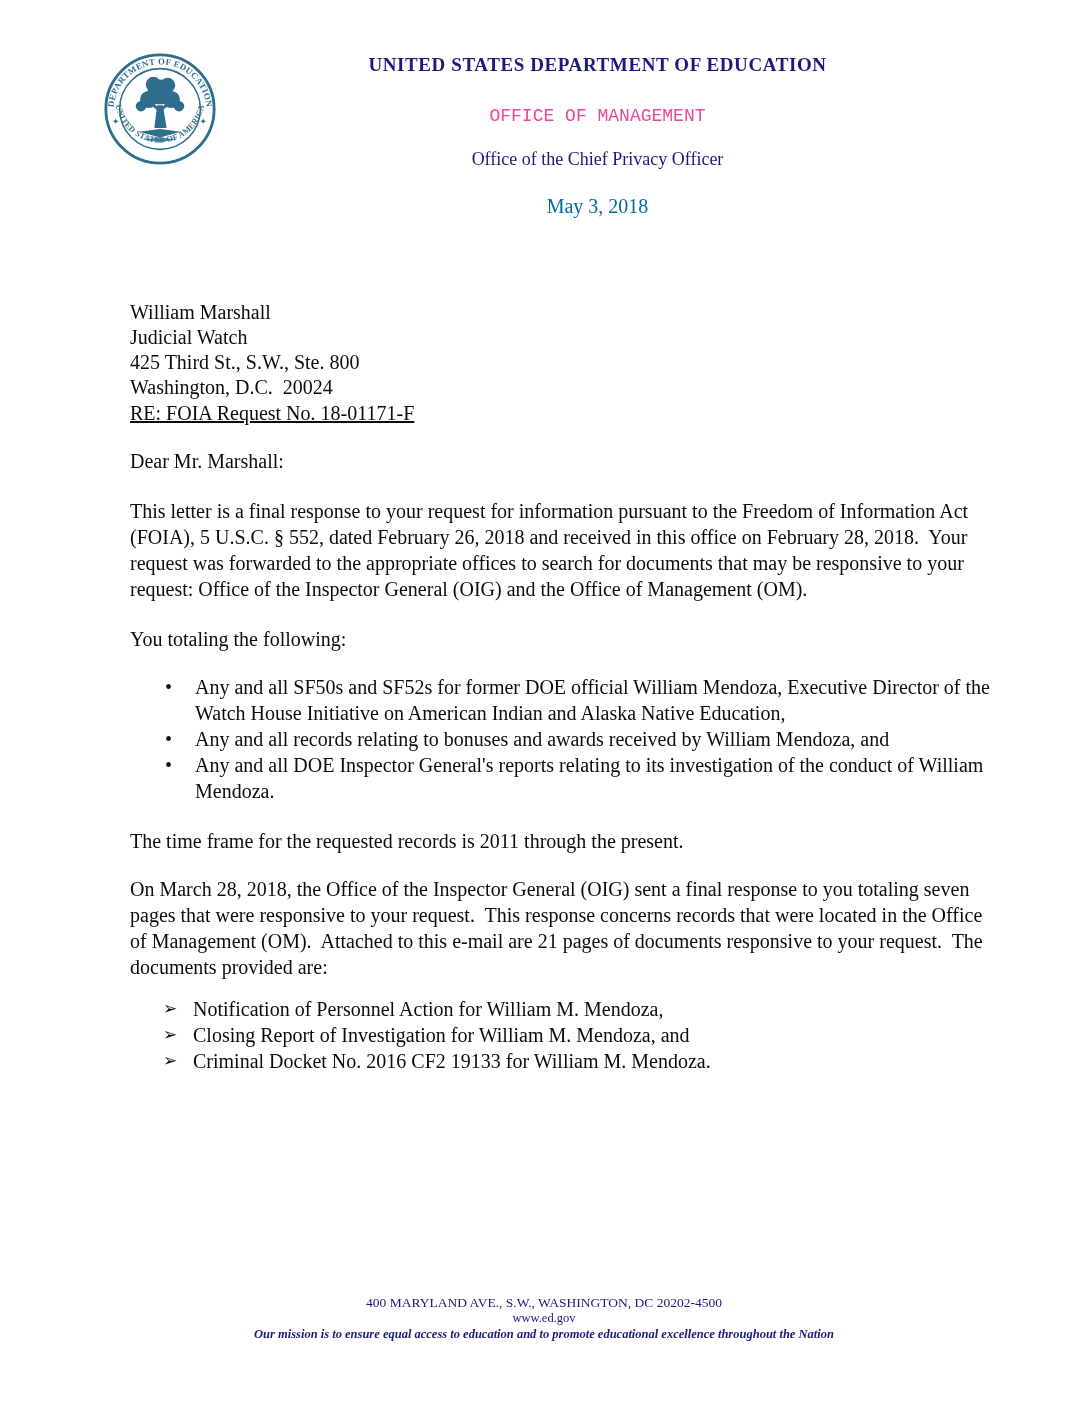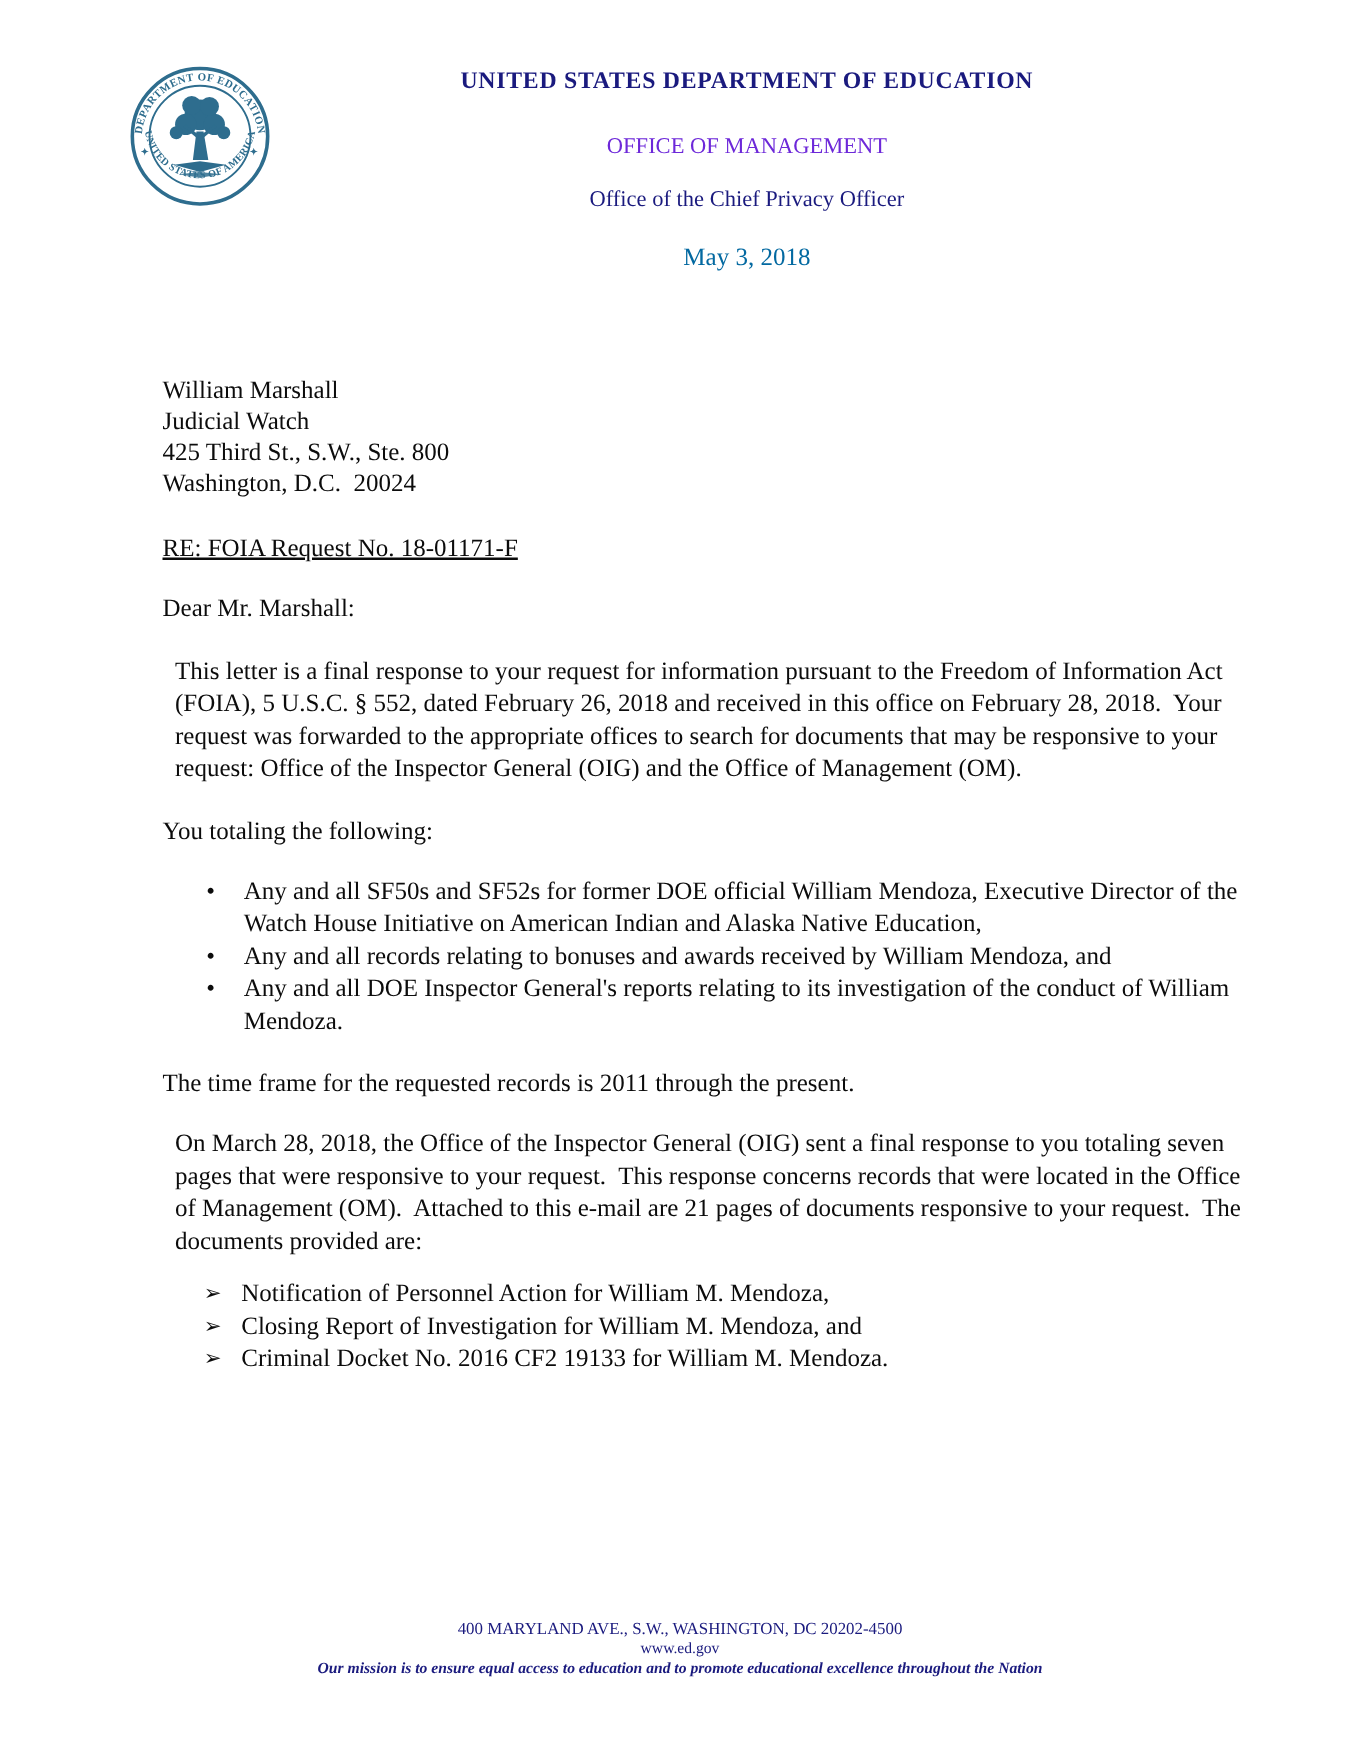--- a/index.html
+++ b/index.html
@@ -16,31 +16,31 @@
 
   
   .letterhead{position:relative;margin:52px 0 0 0;min-height:177px;}
   .seal{position:absolute;left:103px;top:0;width:114px;height:114px;}
   .seal svg{display:block;width:100%;height:100%;}
   .letterhead-text{margin-left:210px;width:775px;text-align:center;}
   .agency{
     color:#1a1a7e;font-weight:bold;font-size:19px;line-height:26px;
     letter-spacing:0.6px;margin-bottom:25px;
   }
-  .office{color:#6d28d9;font-size:18px;line-height:26px;margin-bottom:17px;}
+  .office{color:#ec4899;font-size:18px;line-height:26px;margin-bottom:17px;font-family:Liberation Mono, monospace;}
   .suboffice{color:#1a1a7e;font-size:18px;line-height:26px;margin-bottom:21px;}
   .letter-date{color:#0369a1;font-size:20px;line-height:26px;}
 
   
   .content{margin:71px 95px 0 130px;width:865px;}
-  .recipient{margin-bottom:26px;}
+  .recipient{}
   .recipient div{line-height:25px;}
   .subject{text-decoration:underline;margin-bottom:22px;}
   .salutation{margin-bottom:24px;}
-  .para{margin:0 0 24px 10px;}
+  .para{margin:0 0 24px 0;}
   .para-tight{margin:0 0 22px 0;}
   .list{margin:0 0 24px 35px;}
   .list-row{display:flex;align-items:flex-start;}
   .list-glyph{flex:0 0 30px;line-height:26px;}
   .arrow-glyph{font-size:17px;}
   .list-text{flex:1;line-height:26px;}
   .arrow-list{margin:0 0 0 33px;}
 
   
   .footer{

